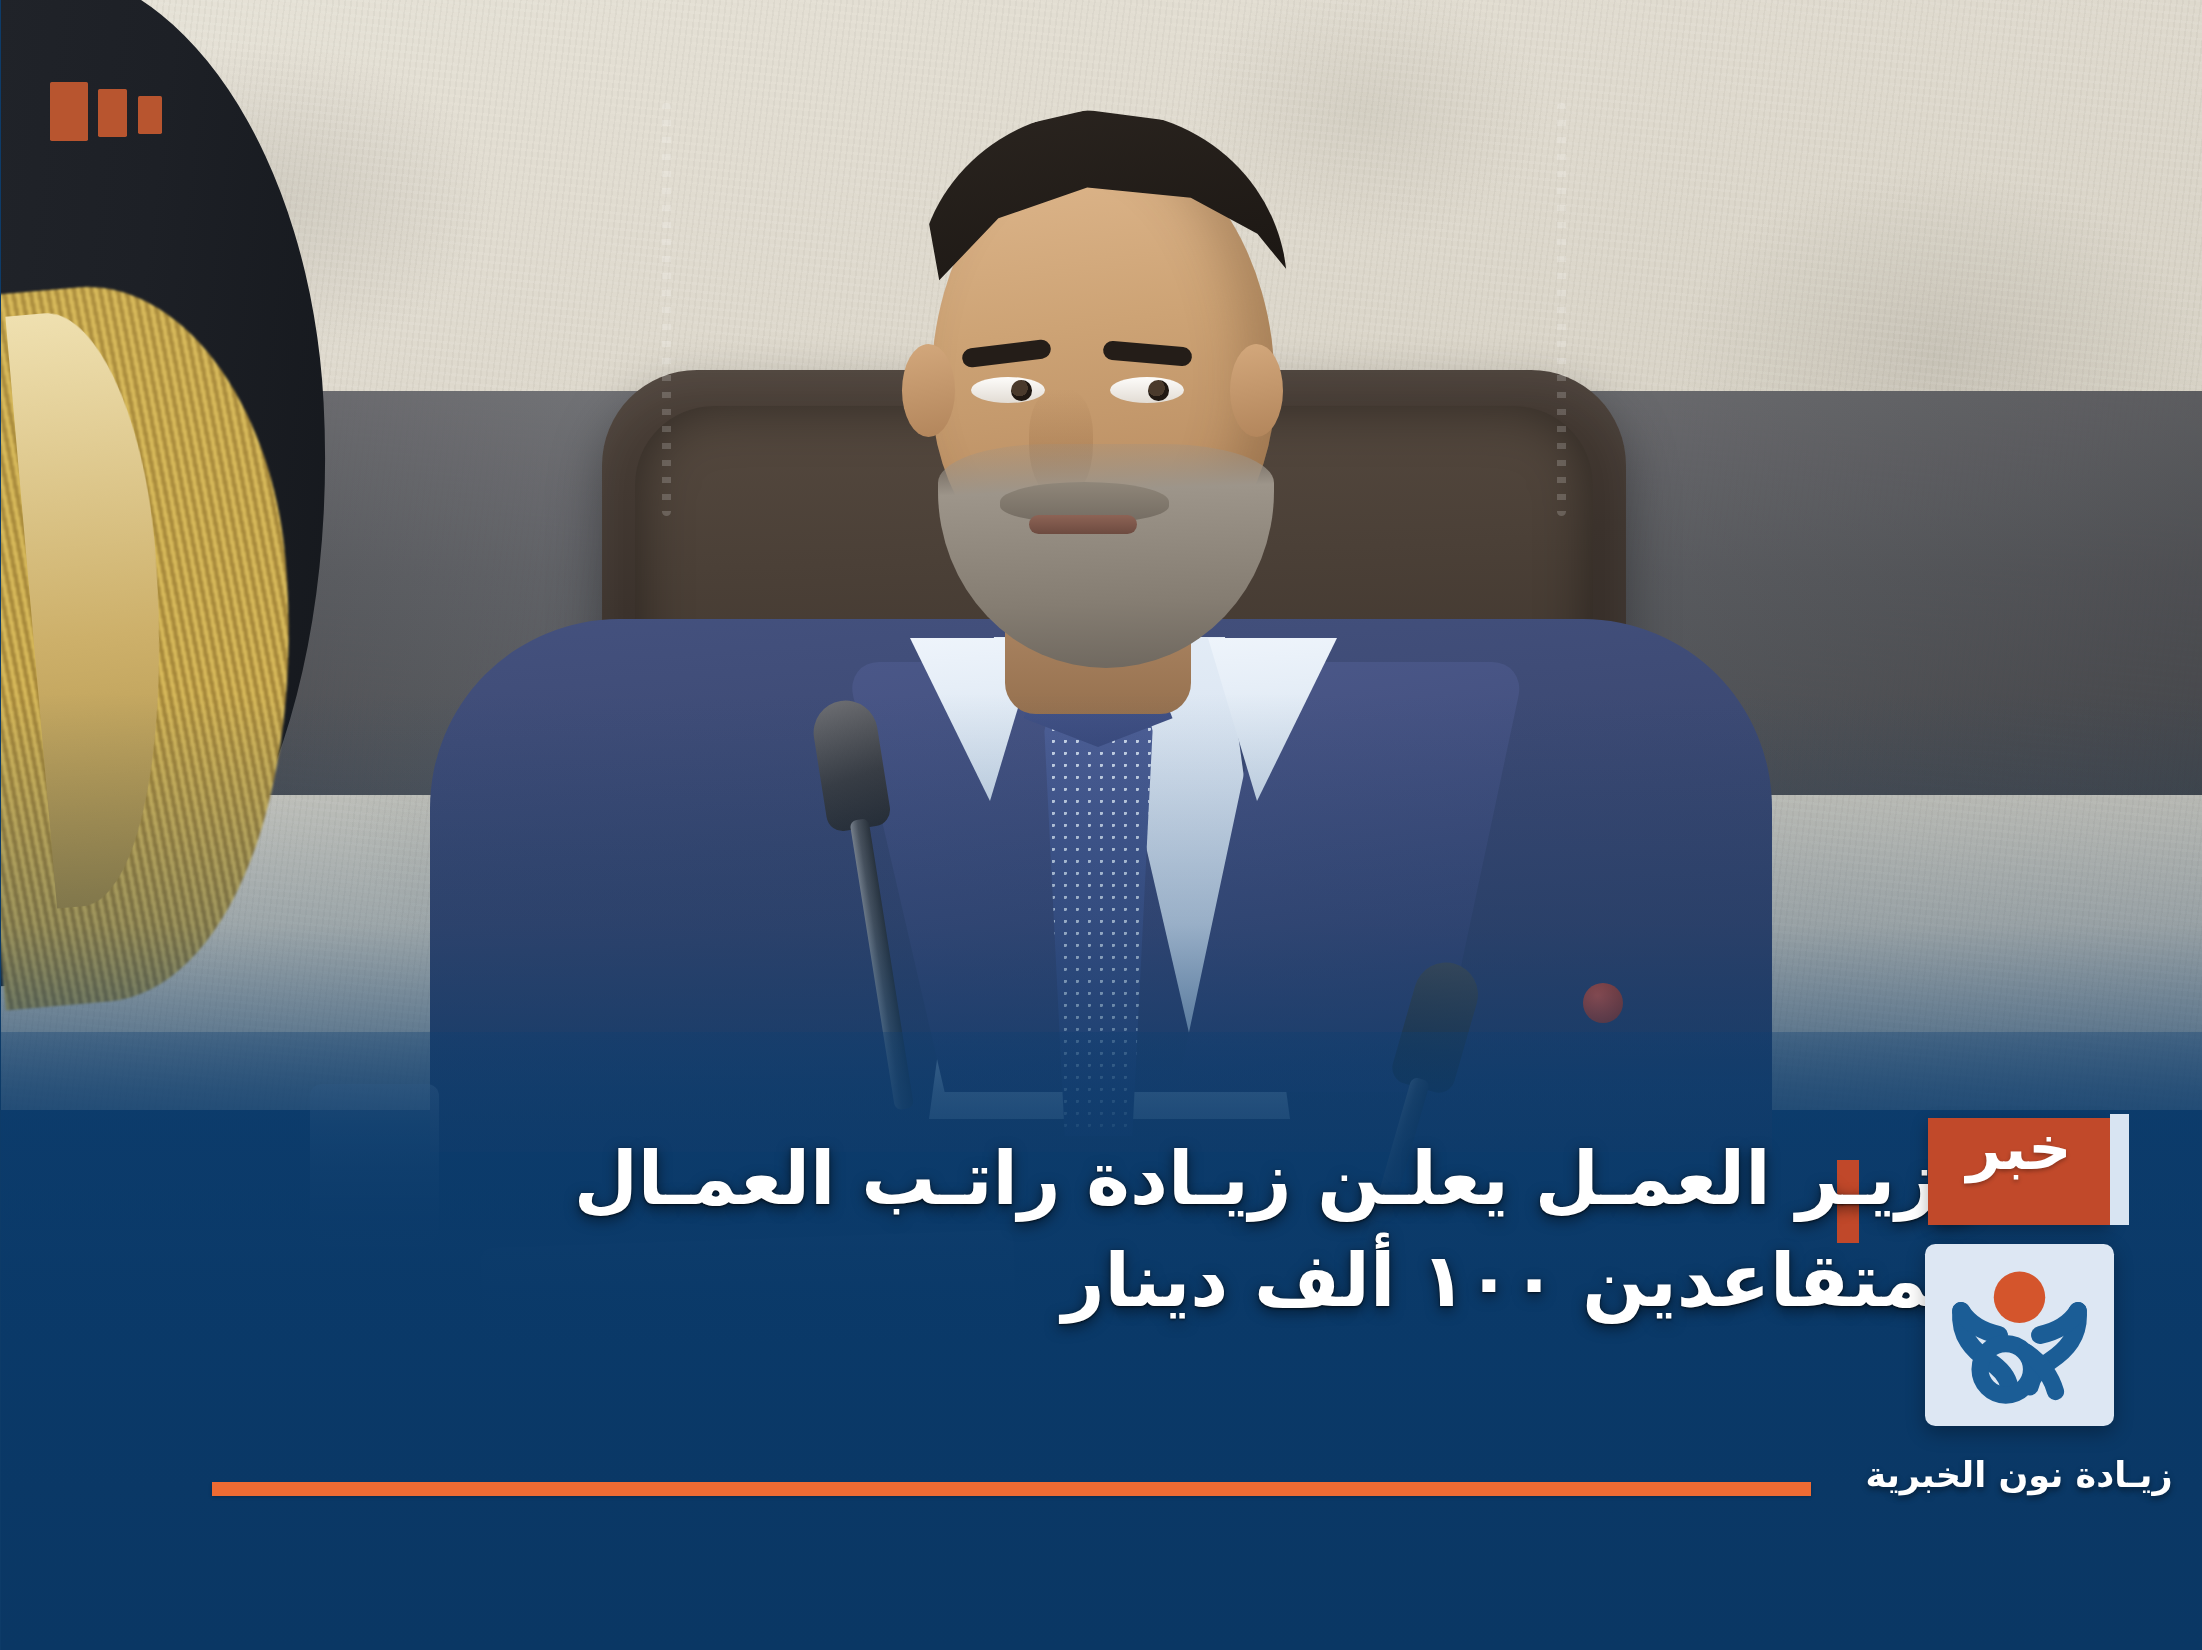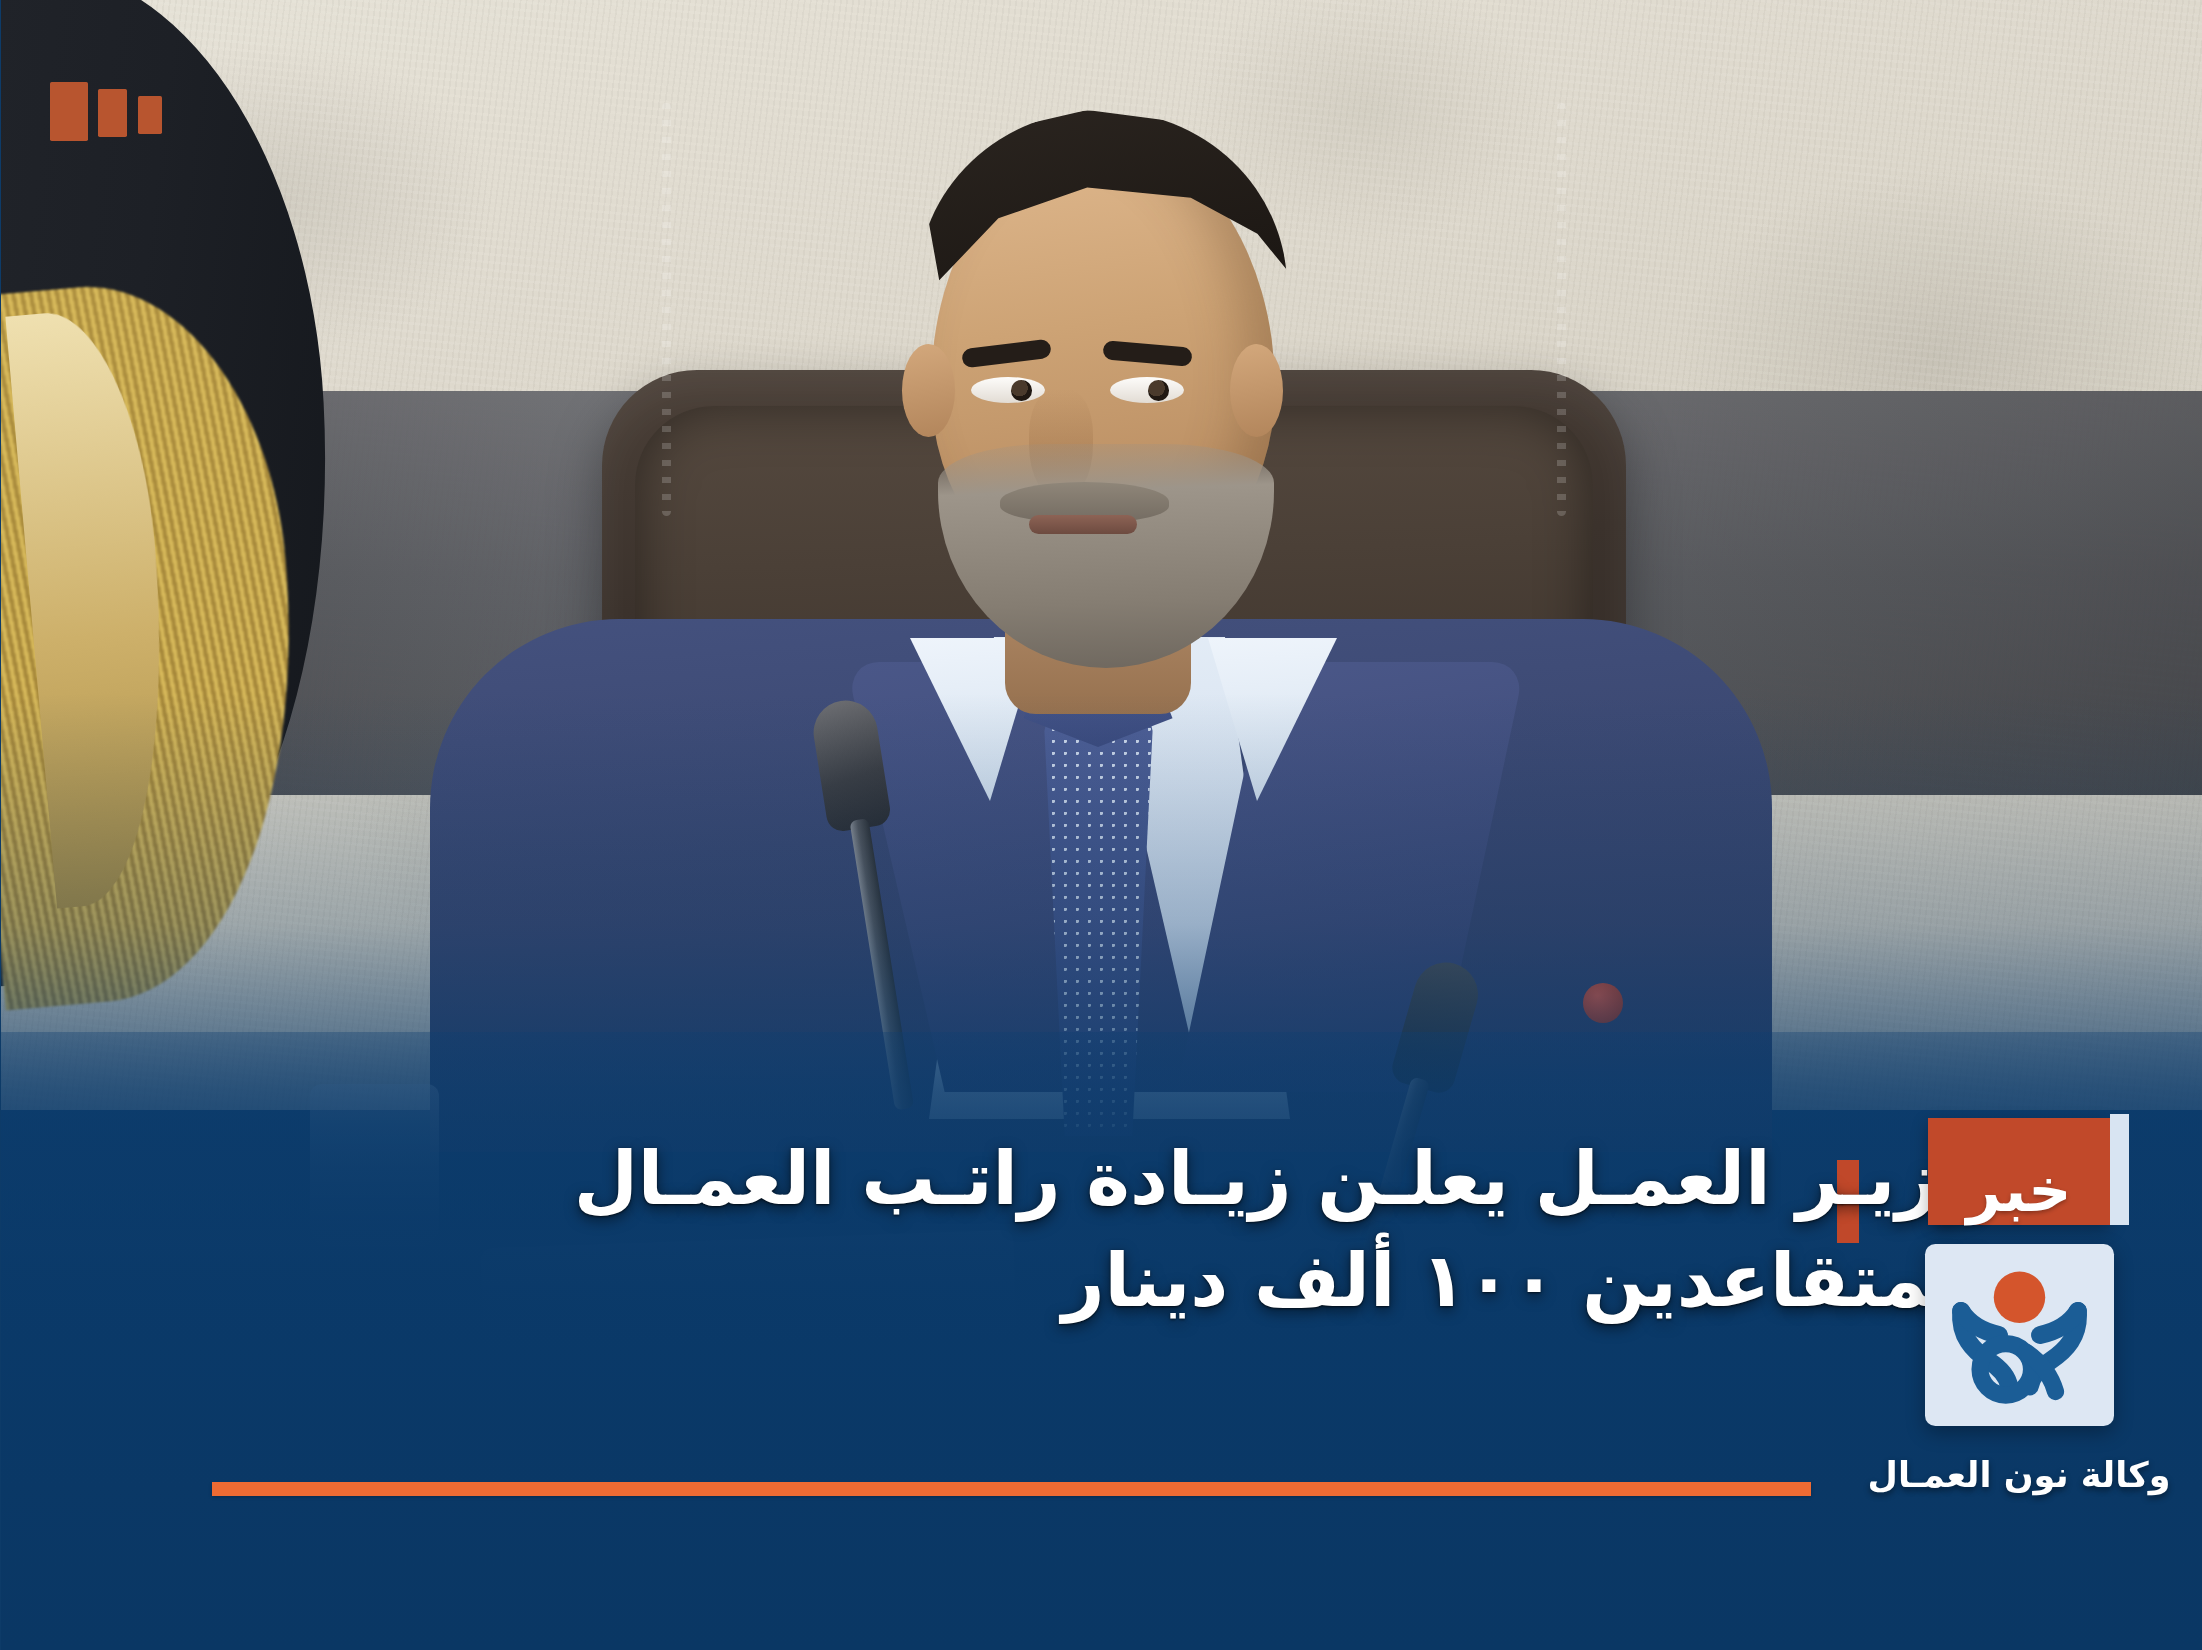--- a/index.html
+++ b/index.html
@@ -289,21 +289,21 @@
   
   .brand{
     position:absolute; right:55px; top:1118px;
     width:258px;
     display:flex; flex-direction:column; align-items:center;
   }
   .badge{
     position:relative;
     width:182px; height:107px;
     background:#c1492a;
-    display:flex; align-items:flex-end; justify-content:center;
+    display:flex; align-items:flex-start; justify-content:center;
     box-shadow:0 5.2px 15.5px rgba(0,0,0,.3);
   }
   .badge:after{
     content:""; position:absolute; right:-19px; top:-4.3px;
     width:19px; height:111px;
     background:#d8e4f2;
   }
   .badge span{
     color:#fff; font-weight:700; font-size:60px; line-height:1;
     font-family:"DejaVu Sans", sans-serif;
@@ -418,19 +418,19 @@
         <circle cx="88" cy="42" r="30" fill="#d4552c"></circle>
         <path d="M20 58 C18 88, 34 104, 52 116 C66 125, 74 134, 76 146" fill="none" stroke="#1b5d96" stroke-width="21" stroke-linecap="round"></path>
         <path d="M156 58 C158 88, 142 104, 124 116 C110 125, 102 134, 100 146" fill="none" stroke="#1b5d96" stroke-width="21" stroke-linecap="round"></path>
         <path d="M20 58 C30 74, 46 82, 64 86" fill="none" stroke="#1b5d96" stroke-width="21" stroke-linecap="round"></path>
         <path d="M156 58 C146 74, 130 82, 112 86" fill="none" stroke="#1b5d96" stroke-width="21" stroke-linecap="round"></path>
         <circle cx="72" cy="126" r="30" fill="none" stroke="#1b5d96" stroke-width="20"></circle>
         <path d="M96 106 C116 120, 126 138, 130 152" fill="none" stroke="#1b5d96" stroke-width="20" stroke-linecap="round"></path>
       </svg>
     </div>
 
-    <div class="agency">وكالة نون العمـال</div>
+    <div class="agency">زيـادة نون الخبرية</div>
   </div>
 
   <div class="divider"></div>
 
 </div>
 
 
 </body></html>

